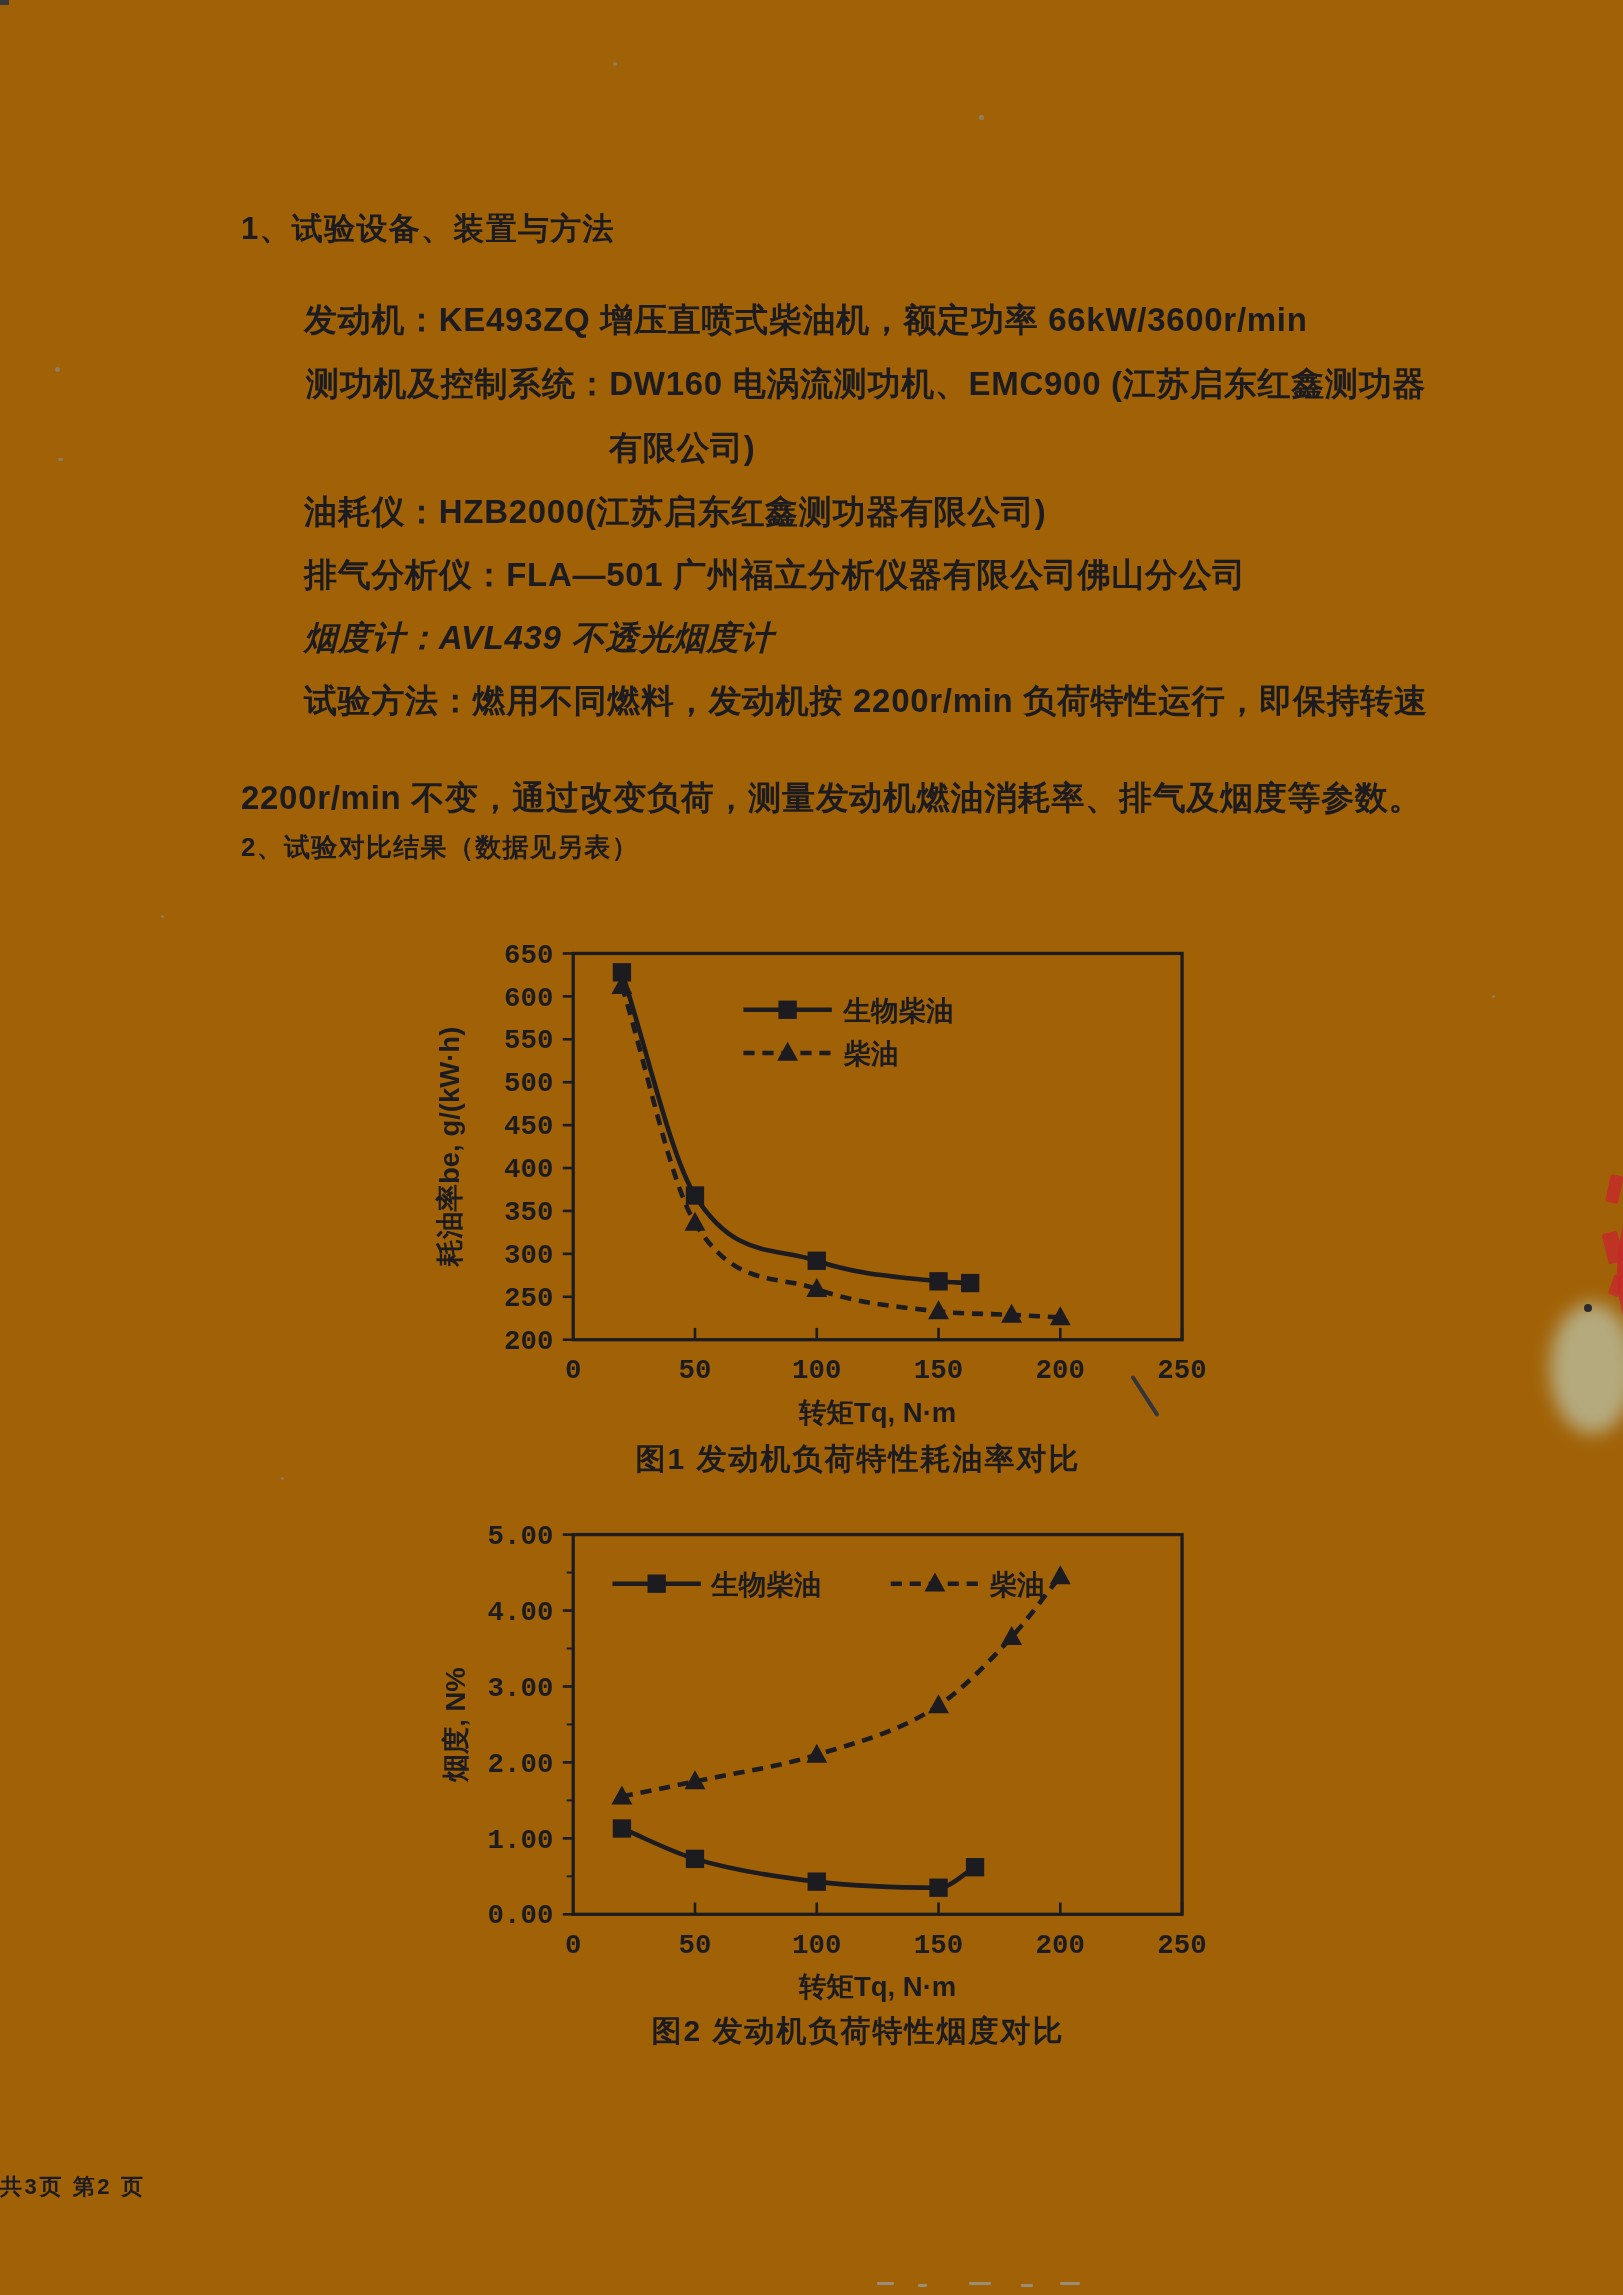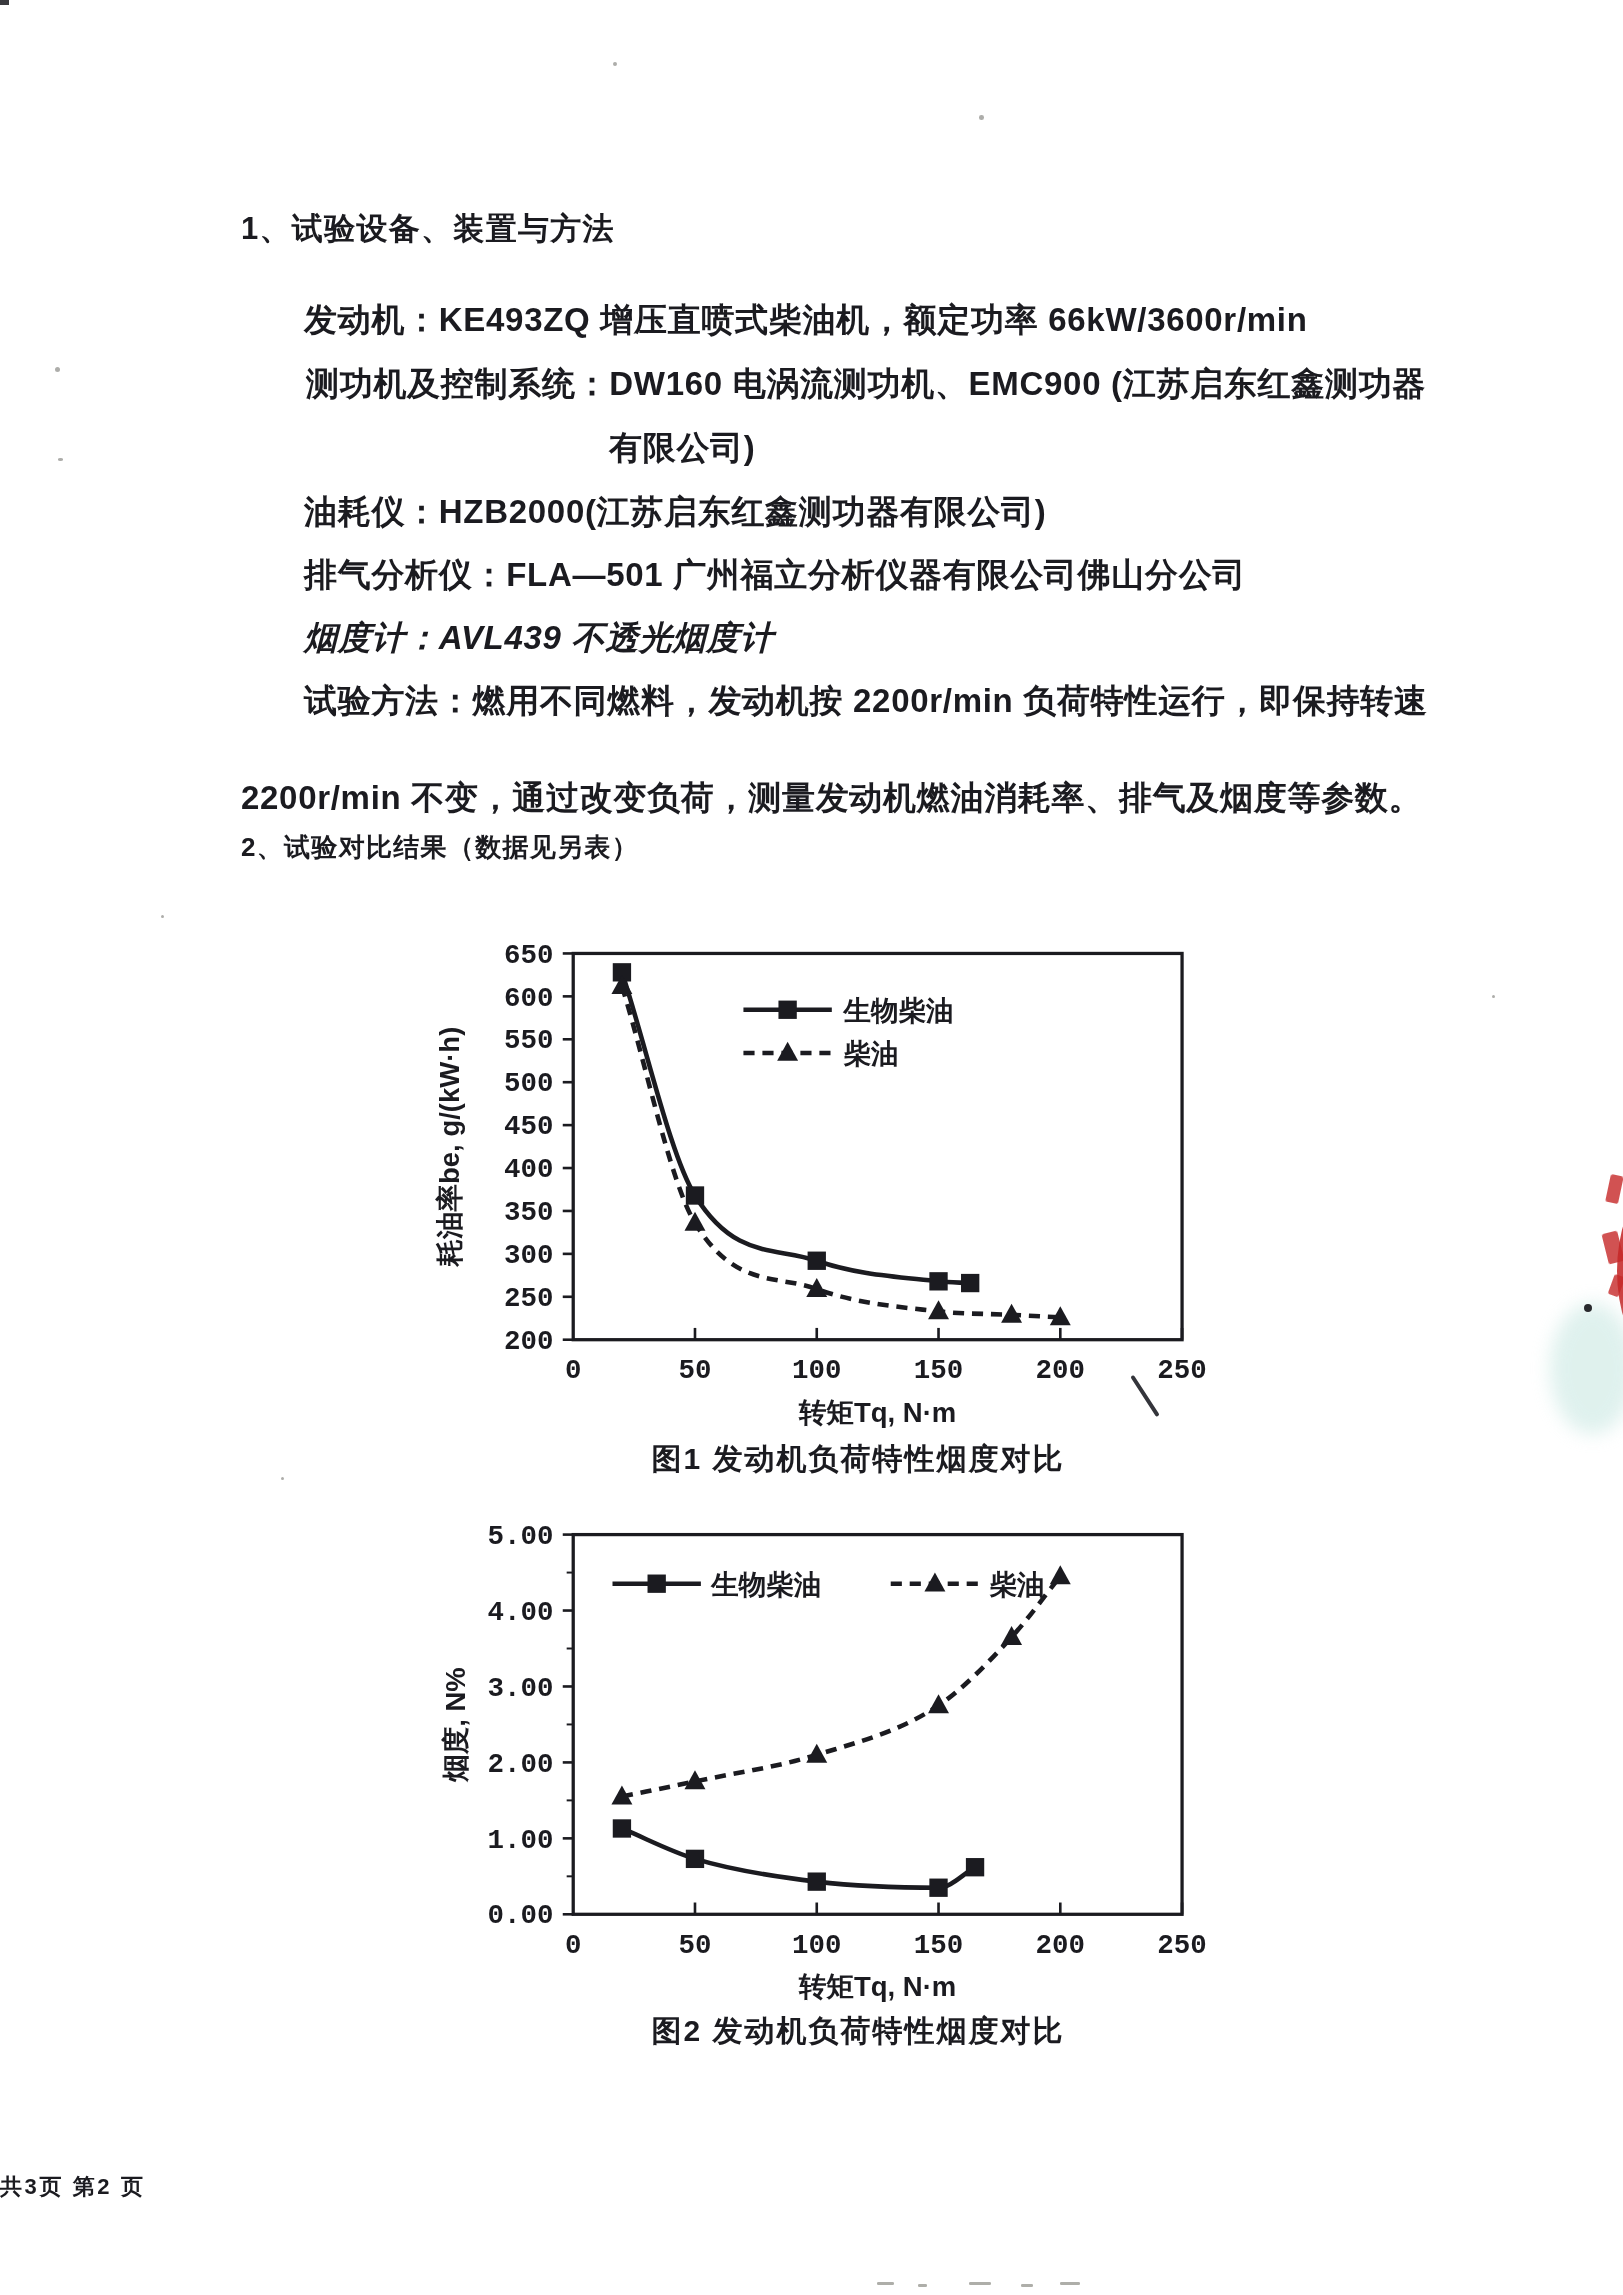--- a/index.html
+++ b/index.html
@@ -1,16 +1,16 @@
 <!DOCTYPE html>
 <html style="--ink: #1b1b20; --stamp: #c62828; --smudge: #c5e6e0;font-size:10.5px"><head>
 <meta charset="utf-8">
 <style>
   html,body{margin:0;padding:0;background:#e8e8e8;}
-  .page{position:relative;width:1623px;height:2295px;background:#ffffff;overflow:hidden;
+  .page{position:relative;width:1623px;height:2295px;background:#a16207;overflow:hidden;
         font-family:"Liberation Sans",sans-serif;color:var(--ink,#1b1b20);}
   .h1{position:absolute;left:241px;top:208px;font-size:31px;font-weight:700;letter-spacing:1.3px;}
   .h2{position:absolute;left:241px;top:830px;font-size:26px;font-weight:700;letter-spacing:1.3px;}
   .bl{position:absolute;font-size:33px;font-weight:600;letter-spacing:0.7px;white-space:nowrap;}
   .l1{left:304px;top:298px;}
   .l2{left:289px;top:362px;margin-left:17px;}
   .l3{left:609px;top:426px;text-align:center;}
   .l4{left:304px;top:490px;}
   .l5{left:304px;top:553px;}
   .l6{left:304px;top:616px;font-style:italic;}
@@ -115,21 +115,21 @@
       </g>
       <g>
         <line x1="575" y1="143" x2="710" y2="143" stroke="#1b1b20" stroke-width="7"></line>
         <rect x="628.5" y="129" width="28" height="28" fill="#1b1b20"></rect>
         <text x="728" y="158" font-size="42" fill="#1b1b20" font-weight="bold" font-family="&quot;Liberation Sans&quot;, sans-serif">生物柴油</text>
         <line x1="575" y1="209" x2="710" y2="209" stroke="#1b1b20" stroke-width="7" stroke-dasharray="17 12"></line>
         <polygon points="642.5,192 626.5,221 658.5,221" fill="#1b1b20"></polygon>
         <text x="728" y="224" font-size="42" fill="#1b1b20" font-weight="bold" font-family="&quot;Liberation Sans&quot;, sans-serif">柴油</text>
       </g>
     </svg>
-  <div class="caption cap1">图1 发动机负荷特性烟度对比</div>
+  <div class="caption cap1">图1 发动机负荷特性耗油率对比</div>
 
   <svg id="chart2" class="chart-svg" viewBox="0 0 1500 800">
       <rect x="315" y="45" width="930" height="580" fill="none" stroke="#1b1b20" stroke-width="5"></rect>
       <line x1="299" y1="625" x2="315" y2="625" stroke="#1b1b20" stroke-width="4"></line>
       <text x="285" y="639" text-anchor="end" font-size="42" fill="#1b1b20" font-family="&quot;Liberation Mono&quot;, monospace" font-weight="bold">0.00</text>
       <line x1="299" y1="509" x2="315" y2="509" stroke="#1b1b20" stroke-width="4"></line>
       <text x="285" y="523" text-anchor="end" font-size="42" fill="#1b1b20" font-family="&quot;Liberation Mono&quot;, monospace" font-weight="bold">1.00</text>
       <line x1="299" y1="393" x2="315" y2="393" stroke="#1b1b20" stroke-width="4"></line>
       <text x="285" y="407" text-anchor="end" font-size="42" fill="#1b1b20" font-family="&quot;Liberation Mono&quot;, monospace" font-weight="bold">2.00</text>
       <line x1="299" y1="277" x2="315" y2="277" stroke="#1b1b20" stroke-width="4"></line>

